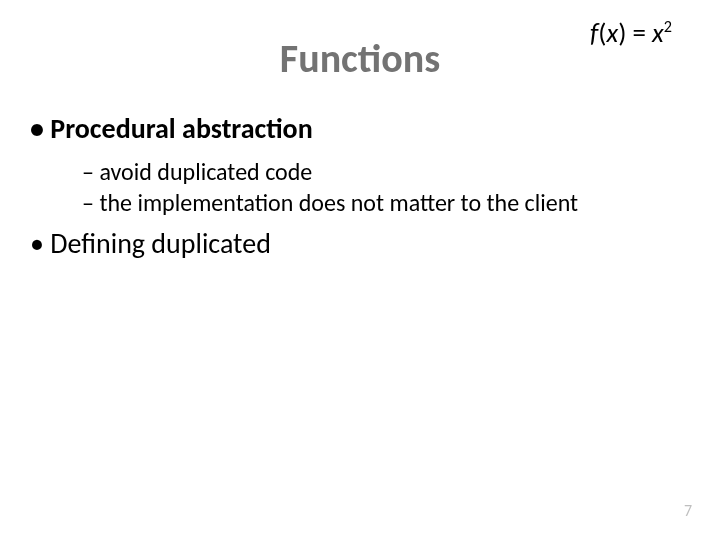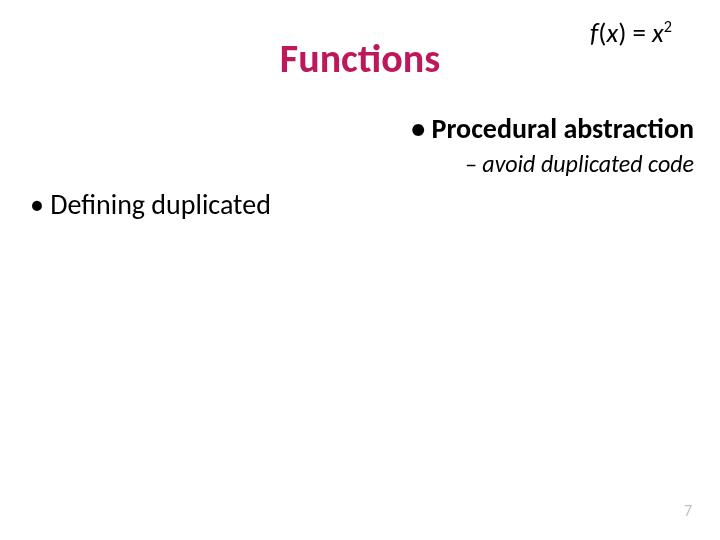--- a/index.html
+++ b/index.html
@@ -14,21 +14,21 @@
     }
     .slide {
       width: 100%;
       height: 100%;
       position: relative;
       padding: 16px 26px 0 26px;
     }
     .title {
       font-size: 40px;
       font-weight: 700;
-      color: #be185d;
+      color: #737373;
       text-align: center;
       margin-top: 18px;
       margin-bottom: 28px;
     }
     .formula {
       position: absolute;
       top: 16px;
       right: 48px;
       font-size: 27px;
       color: #000;
@@ -48,27 +48,26 @@
       font-size: 28px;
       color: #000;
       margin-bottom: 4px;
       padding-left: 24px;
       text-indent: -24px;
       line-height: 1.25;
     }
     .lvl1 > li::before {
       content: "• ";
     }
-    .lvl1 > li.bold { font-weight: 700; text-align: right; }
+    .lvl1 > li.bold { font-weight: 700; }
     .lvl2 {
       list-style: none;
       padding-left: 28px;
-      margin-top: 2px;
+      margin-top: 10px;
       margin-bottom: 8px;
-      font-style: italic;
     }
     .lvl2 > li {
       font-size: 24px;
       font-weight: 400;
       color: #000;
       padding-left: 22px;
       text-indent: -22px;
       line-height: 1.3;
     }
     .lvl2 > li::before {
@@ -92,20 +91,21 @@
   </div>
 
   <h1 class="title">Functions</h1>
 
   <div class="content">
     <ul class="lvl1">
       <li class="bold">
         <span>Procedural abstraction</span>
         <ul class="lvl2">
           <li>avoid duplicated code</li>
+          <li>the implementation does not matter to the client</li>
         </ul>
       </li>
       <li>Defining duplicated</li>
     </ul>
   </div>
 
   <div class="page-num">7</div>
 </div>
 
 </body></html>

